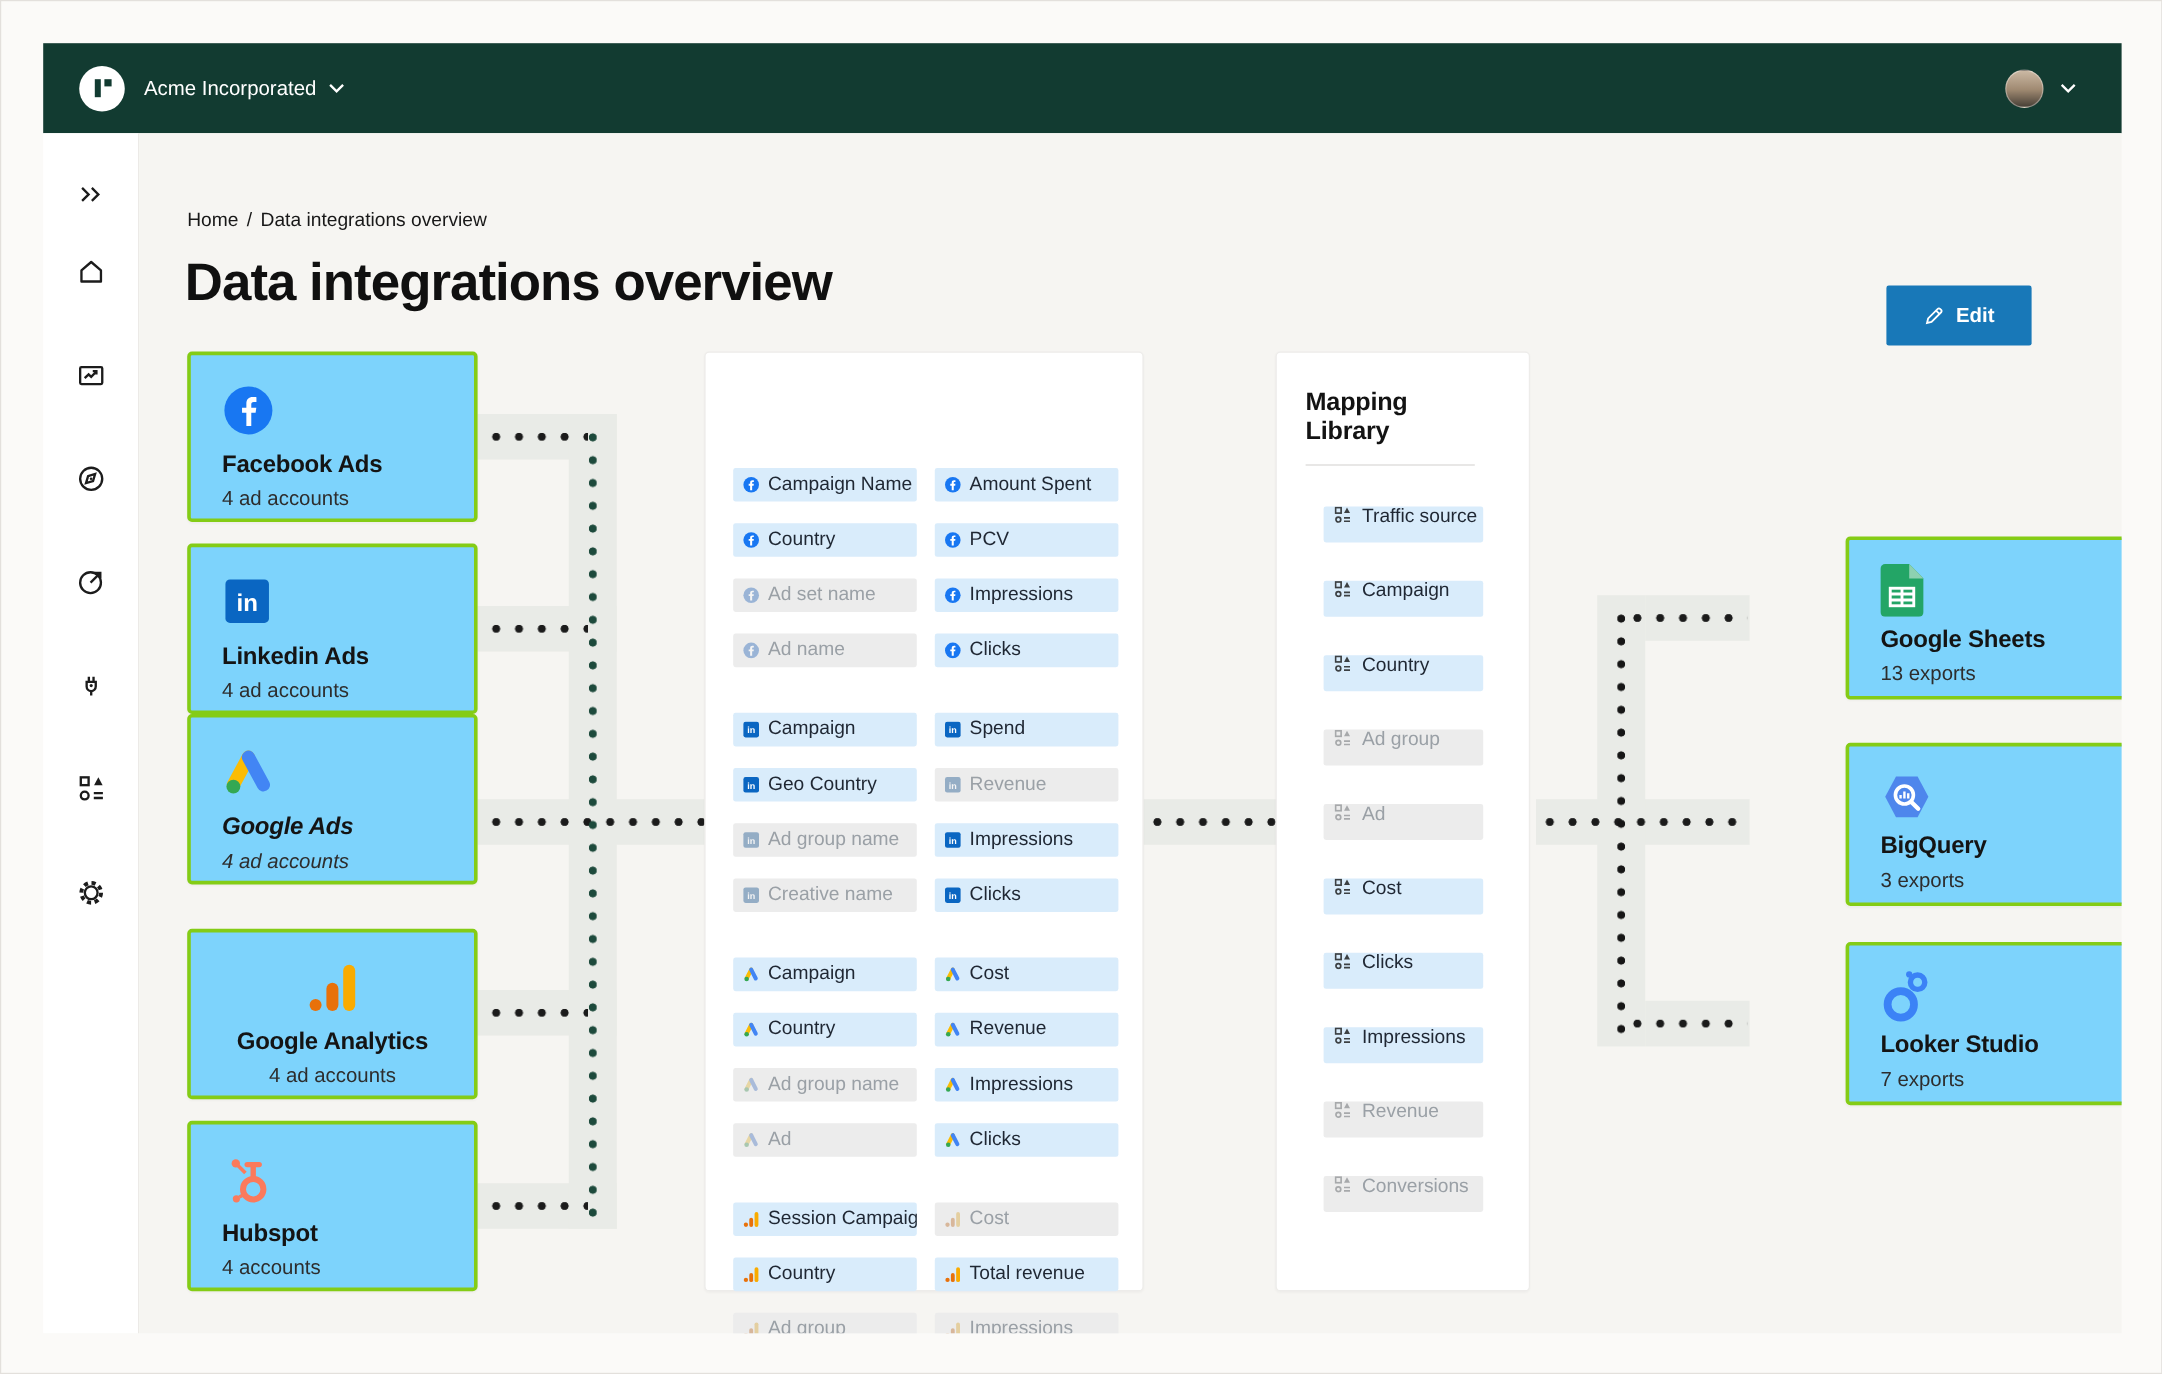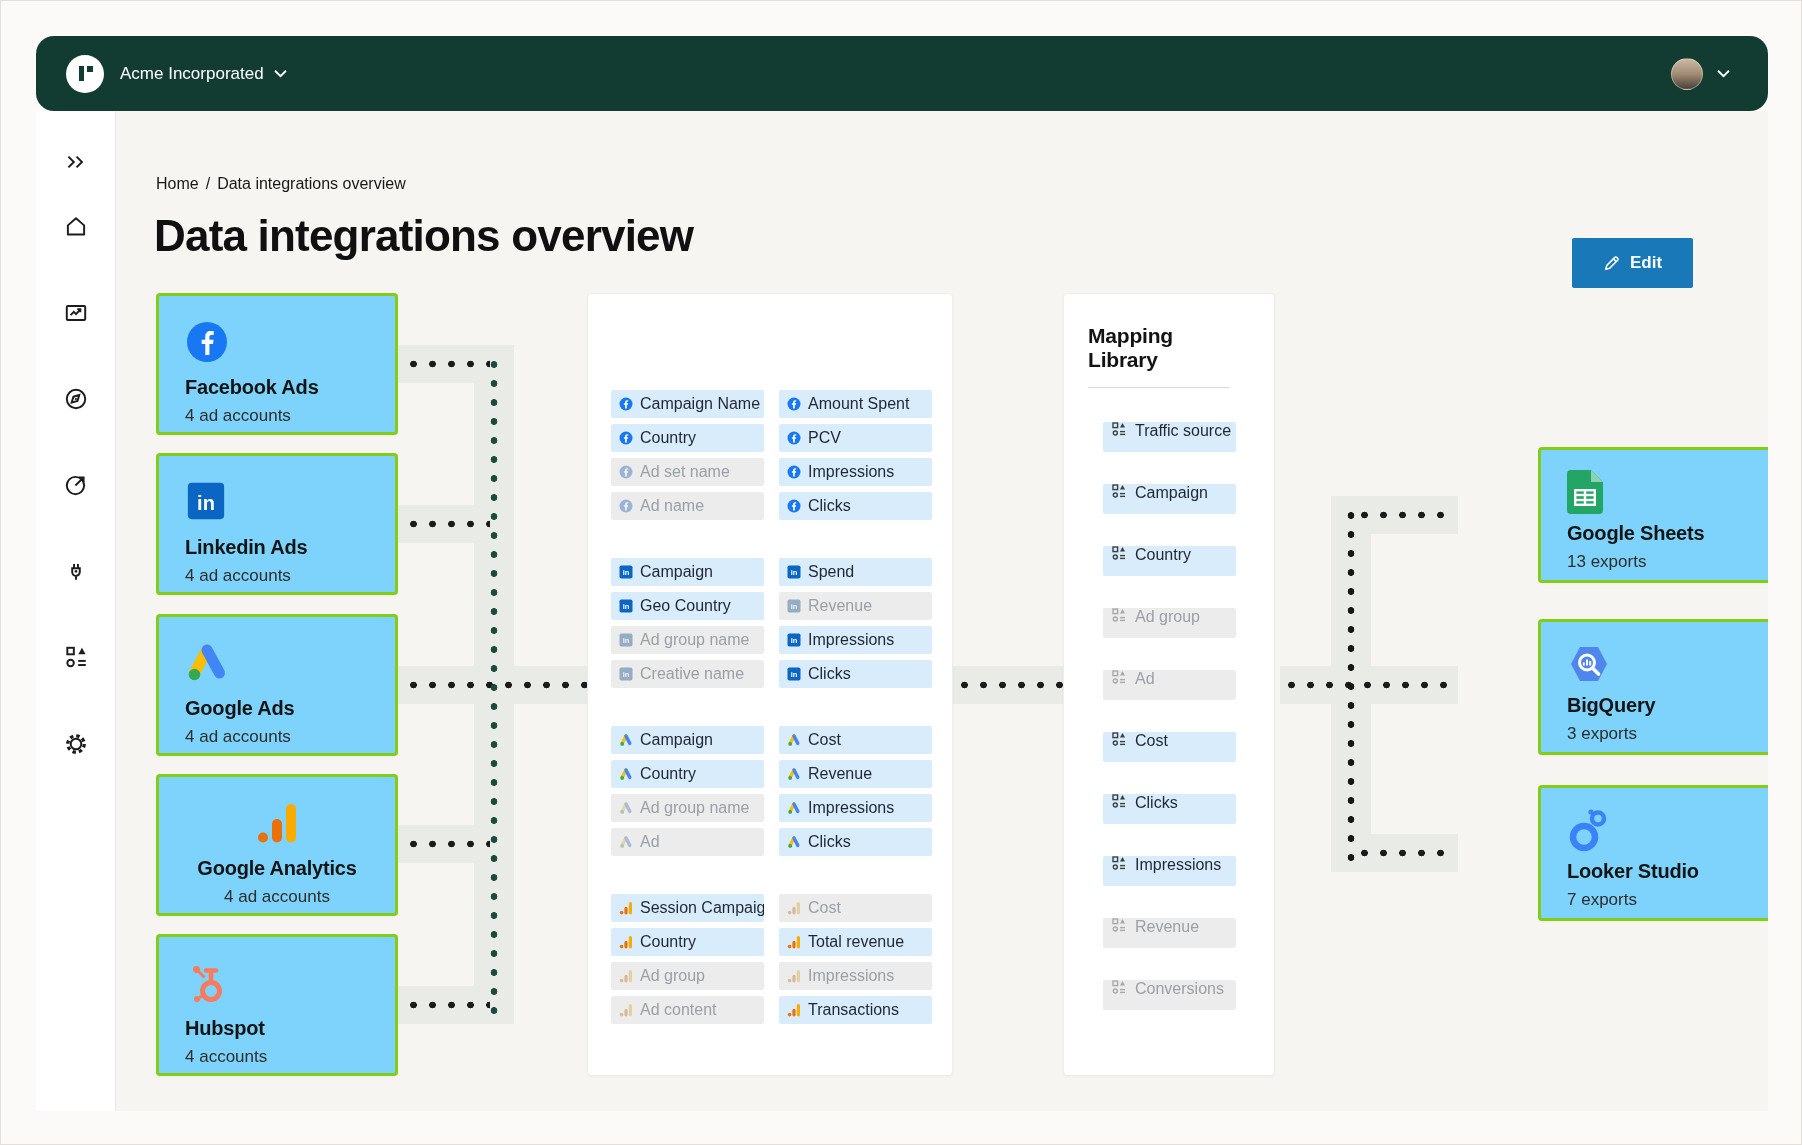--- a/index.html
+++ b/index.html
@@ -2,21 +2,21 @@
 <html><head>
 <meta charset="utf-8">
 <style>
   * { margin:0; padding:0; box-sizing:border-box; }
   html,body { width:1802px; height:1145px; }
   body { font-family:"Liberation Sans","DejaVu Sans",sans-serif; background:#fbfaf8; }
   .frame { position:relative; width:1802px; height:1145px; background:#fbfaf8; border:1px solid #e3e0dc; overflow:hidden; }
 
   
   .topbar { position:absolute; left:35px; top:35px; width:1732px; height:75px; background:#123b31;
-            display:flex; align-items:center; justify-content:space-between; padding:0 38px 0 30px;border-radius:18px; }
+            display:flex; align-items:center; justify-content:space-between; padding:0 38px 0 30px; }
   .brand { display:flex; align-items:center; gap:16px; }
   .logo { width:38px; height:38px; border-radius:50%; background:#ffffff; position:relative; flex:0 0 auto; }
   .logo .bar { position:absolute; left:13px; top:11px; width:5px; height:15px; background:#123b31; }
   .logo .sq  { position:absolute; left:21px; top:11px; width:6px; height:6px; background:#123b31; }
   .company { display:flex; align-items:center; gap:10px; background:none; border:none; color:#fff;
              font-size:17px; cursor:pointer; font-family:inherit; }
   .userbox { display:flex; align-items:center; gap:14px; cursor:pointer; }
   .avatar { width:32px; height:32px; border-radius:50%;
             background:linear-gradient(180deg,#cbb9a4 0%,#a08a72 52%,#473f36 100%);
             border:1px solid rgba(255,255,255,.35); }
@@ -60,21 +60,21 @@
   .card p  { font-size:17px; color:#2d2d2d; margin-top:7px; }
 
   
   .panel { position:absolute; top:182px; height:783px; background:#fff; border:1px solid #edecea; border-radius:4px;
            box-shadow:0 1px 2px rgba(20,20,20,.03); }
   .panel-imported { left:471px; width:366px; }
   .panel-mapping  { left:947px; width:212px; }
   .panel-head { margin:30px 45px 0 24px; padding-bottom:15px; border-bottom:1px solid #d9d8d6;
                 font-size:21px; font-weight:700; color:#131313; letter-spacing:-0.2px; }
   .groups { position:absolute; left:23px; top:96px; display:flex; flex-direction:column; gap:38px; }
-  .chip-grid { display:grid; grid-template-columns:153px 153px; gap:6px 15px; }
+  .chip-grid { display:grid; grid-template-columns:153px 153px; gap:18px 15px; }
   .chip { display:flex; align-items:center; gap:7px; height:28px; padding:0 8px; border-radius:2px;
           background:#d9ecfb; font-size:16px; color:#1f2733; white-space:nowrap; overflow:hidden; }
   .chip svg { flex:0 0 auto; }
   .chip.inactive { background:#ececec; color:#9aa0a6; }
   .chip.inactive svg { opacity:.45; filter:saturate(.6); }
   .map-chips { position:absolute; left:39px; top:128px; display:flex; flex-direction:column; gap:32px; }
   .map-chip { display:flex; gap:9px; width:133px; height:30px; padding:0 9px; border-radius:2px;
               background:#d9ecfb; font-size:16px; color:#1f2733; white-space:nowrap; }
   .map-chip .shape-ic { color:#3c4043; display:flex; }
   .map-chip.inactive { background:#ececec; color:#9aa0a6; }
@@ -213,21 +213,21 @@
           <p>4 ad accounts</p>
         </article>
         <article class="card src-card" style="top: 342px;">
           <div class="icon"><svg width="42" height="42" viewBox="0 0 44 44">
               <rect x="3" y="3" width="38" height="38" rx="4" fill="#0a66c2"></rect>
               <text x="22" y="31" font-size="21" font-weight="bold" fill="#fff" text-anchor="middle" font-family="Liberation Sans, sans-serif">in</text>
             </svg></div>
           <h3>Linkedin Ads</h3>
           <p>4 ad accounts</p>
         </article>
-        <article class="card src-card" style="top: 503px;">
+        <article class="card src-card" style="top: 484px; font-style: italic;">
           <div class="icon"><svg width="44" height="44" viewBox="0 0 44 44">
               <line x1="22" y1="9" x2="9.5" y2="32" stroke="#fbbc04" stroke-width="11" stroke-linecap="round"></line>
               <line x1="22" y1="9" x2="34.5" y2="32" stroke="#4285f4" stroke-width="11" stroke-linecap="round"></line>
               <circle cx="9.5" cy="33.5" r="5.8" fill="#34a853"></circle>
             </svg></div>
           <h3>Google Ads</h3>
           <p>4 ad accounts</p>
         </article>
         <article class="card src-card" style="top: 663px; text-align: center;">
           <div class="icon"><svg width="44" height="44" viewBox="0 0 44 44">

